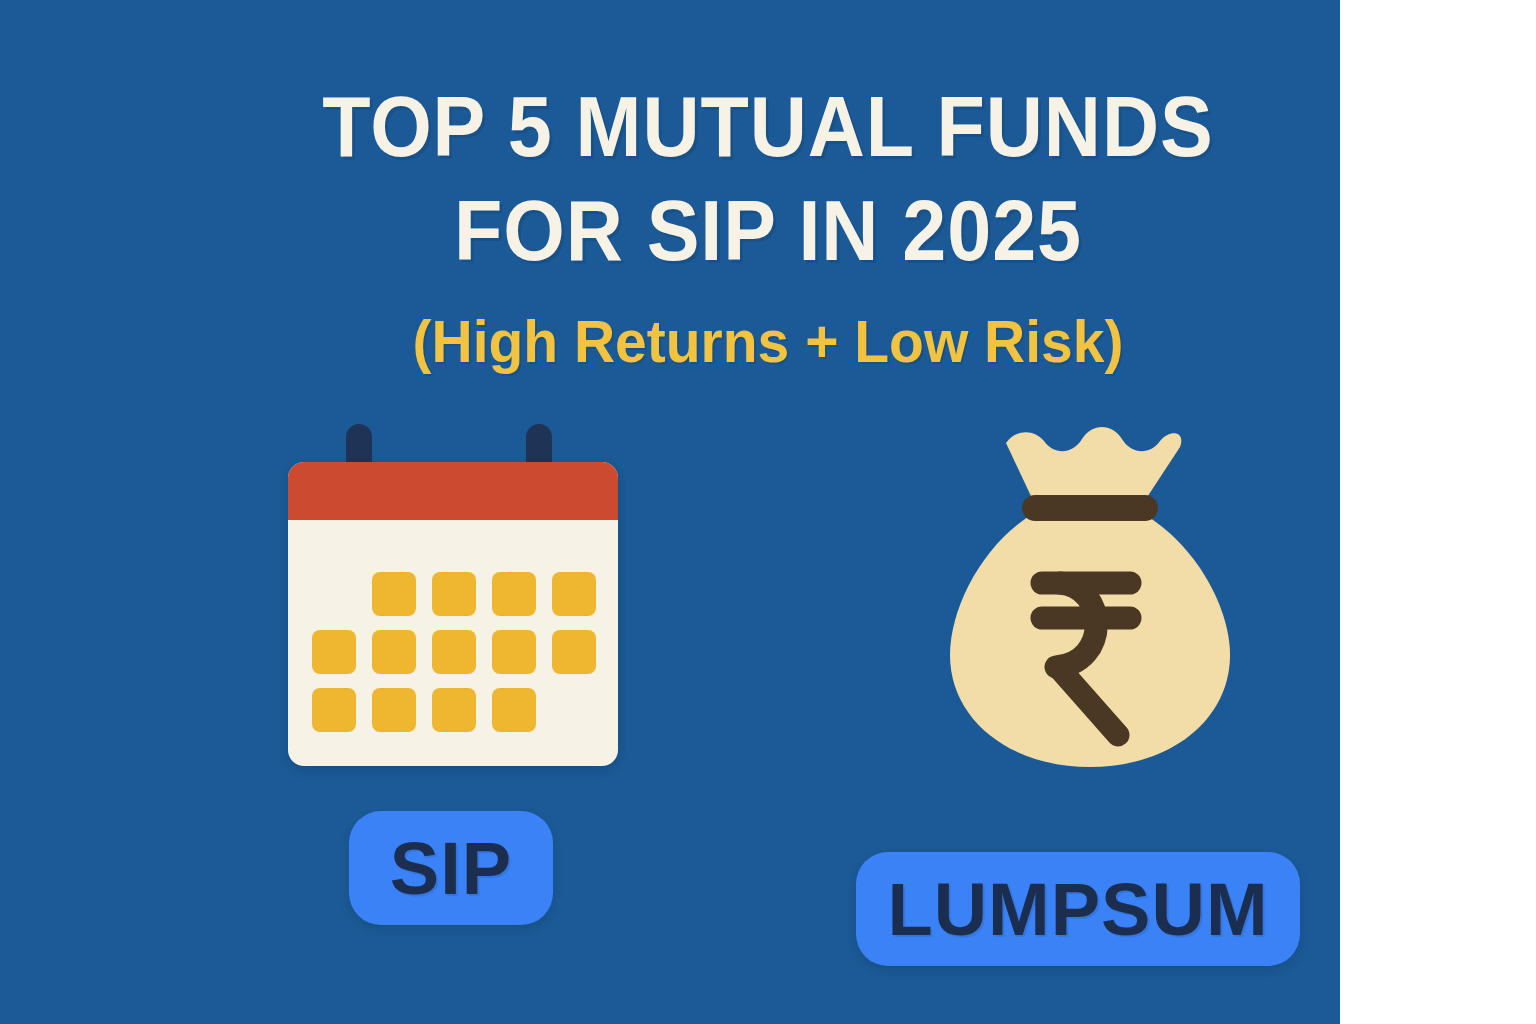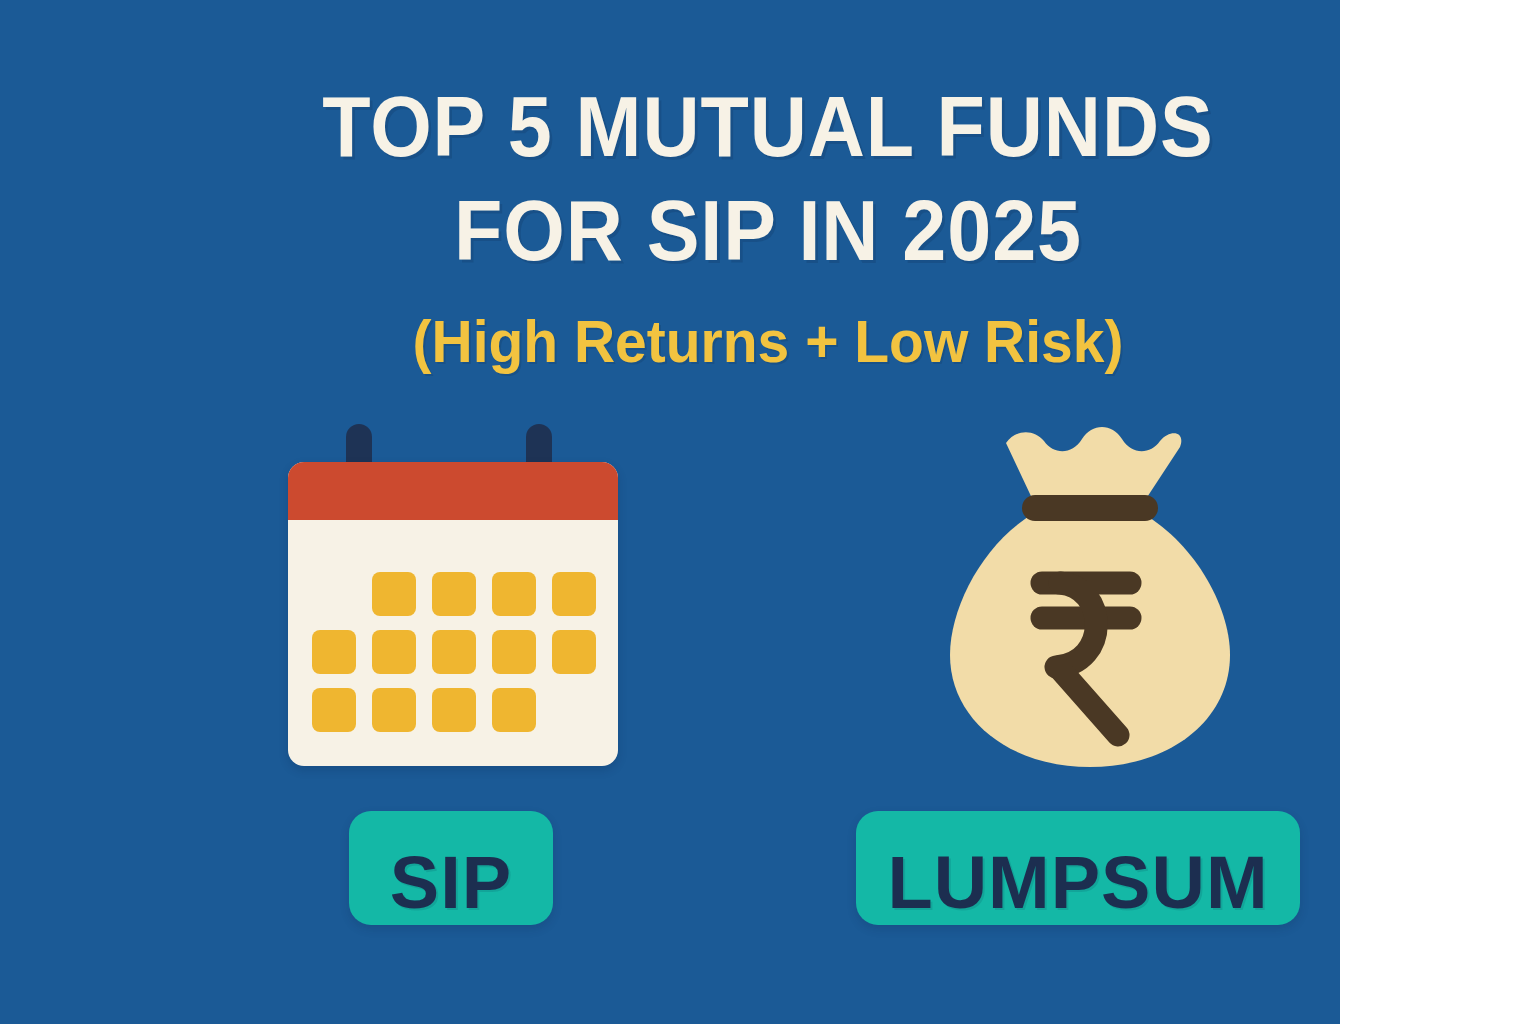--- a/index.html
+++ b/index.html
@@ -119,45 +119,45 @@
     left: 930px;
     top: 415px;
     width: 320px;
     height: 360px;
   }
   .moneybag-icon svg { display: block; }
 
   
   .pill {
     position: absolute;
-    background: #14b8a6;
-    border-radius: 22px;
+    background: #3b82f6;
+    border-radius: 32px;
     display: flex;
-    align-items: flex-end;
+    align-items: center;
     justify-content: center;
     box-shadow: 0 4px 10px rgba(10,30,60,0.16);
   }
   .pill-label {
     color: #1C2E50;
     font-family: "Liberation Sans Narrow", "Liberation Sans", sans-serif;
     font-weight: bold;
     letter-spacing: 1px;
     text-shadow: 2px 2px 0 rgba(10,40,70,0.13);
     white-space: nowrap;
   }
   #pill-sip {
     left: 349px;
     top: 811px;
     width: 204px;
     height: 114px;
   }
   #pill-sip .pill-label { font-size: 74px; }
   #pill-lumpsum {
     left: 856px;
-    top: 811px;
+    top: 852px;
     width: 444px;
     height: 114px;
   }
   #pill-lumpsum .pill-label { font-size: 74px; }
 </style>
 </head>
 <body>
 
 <div id="poster">
 

